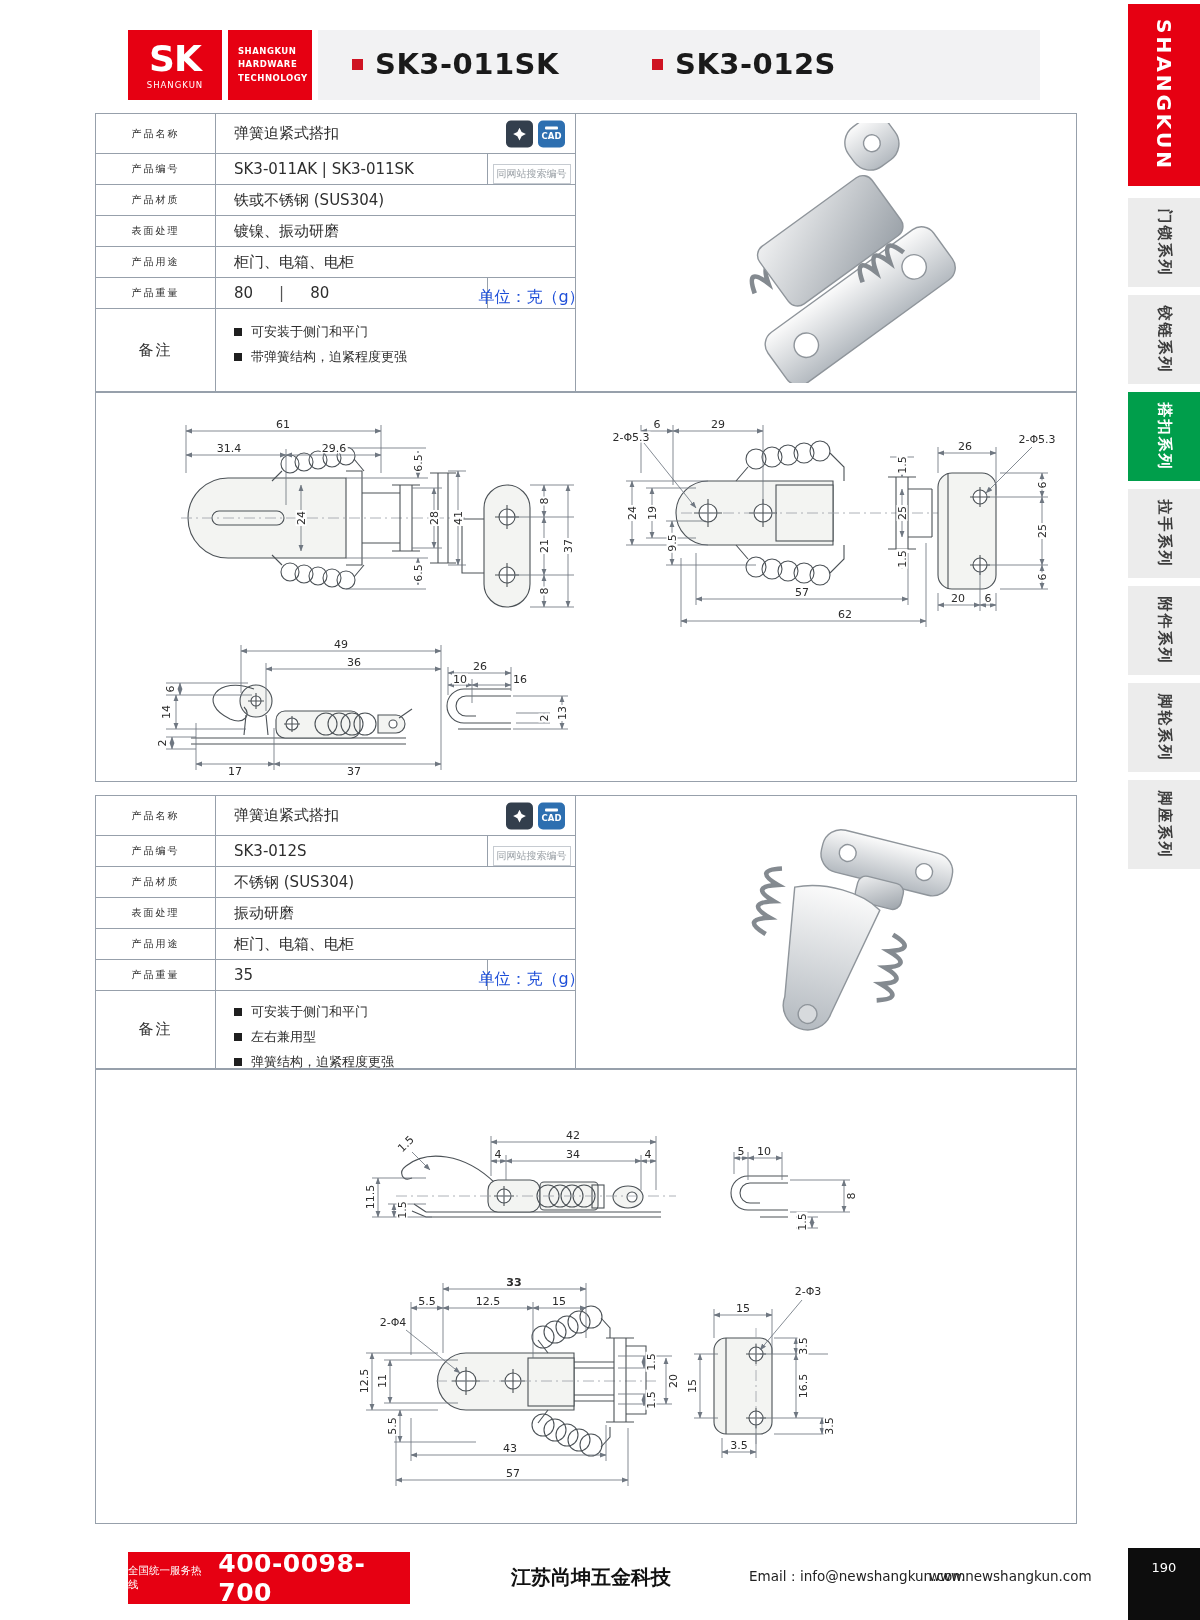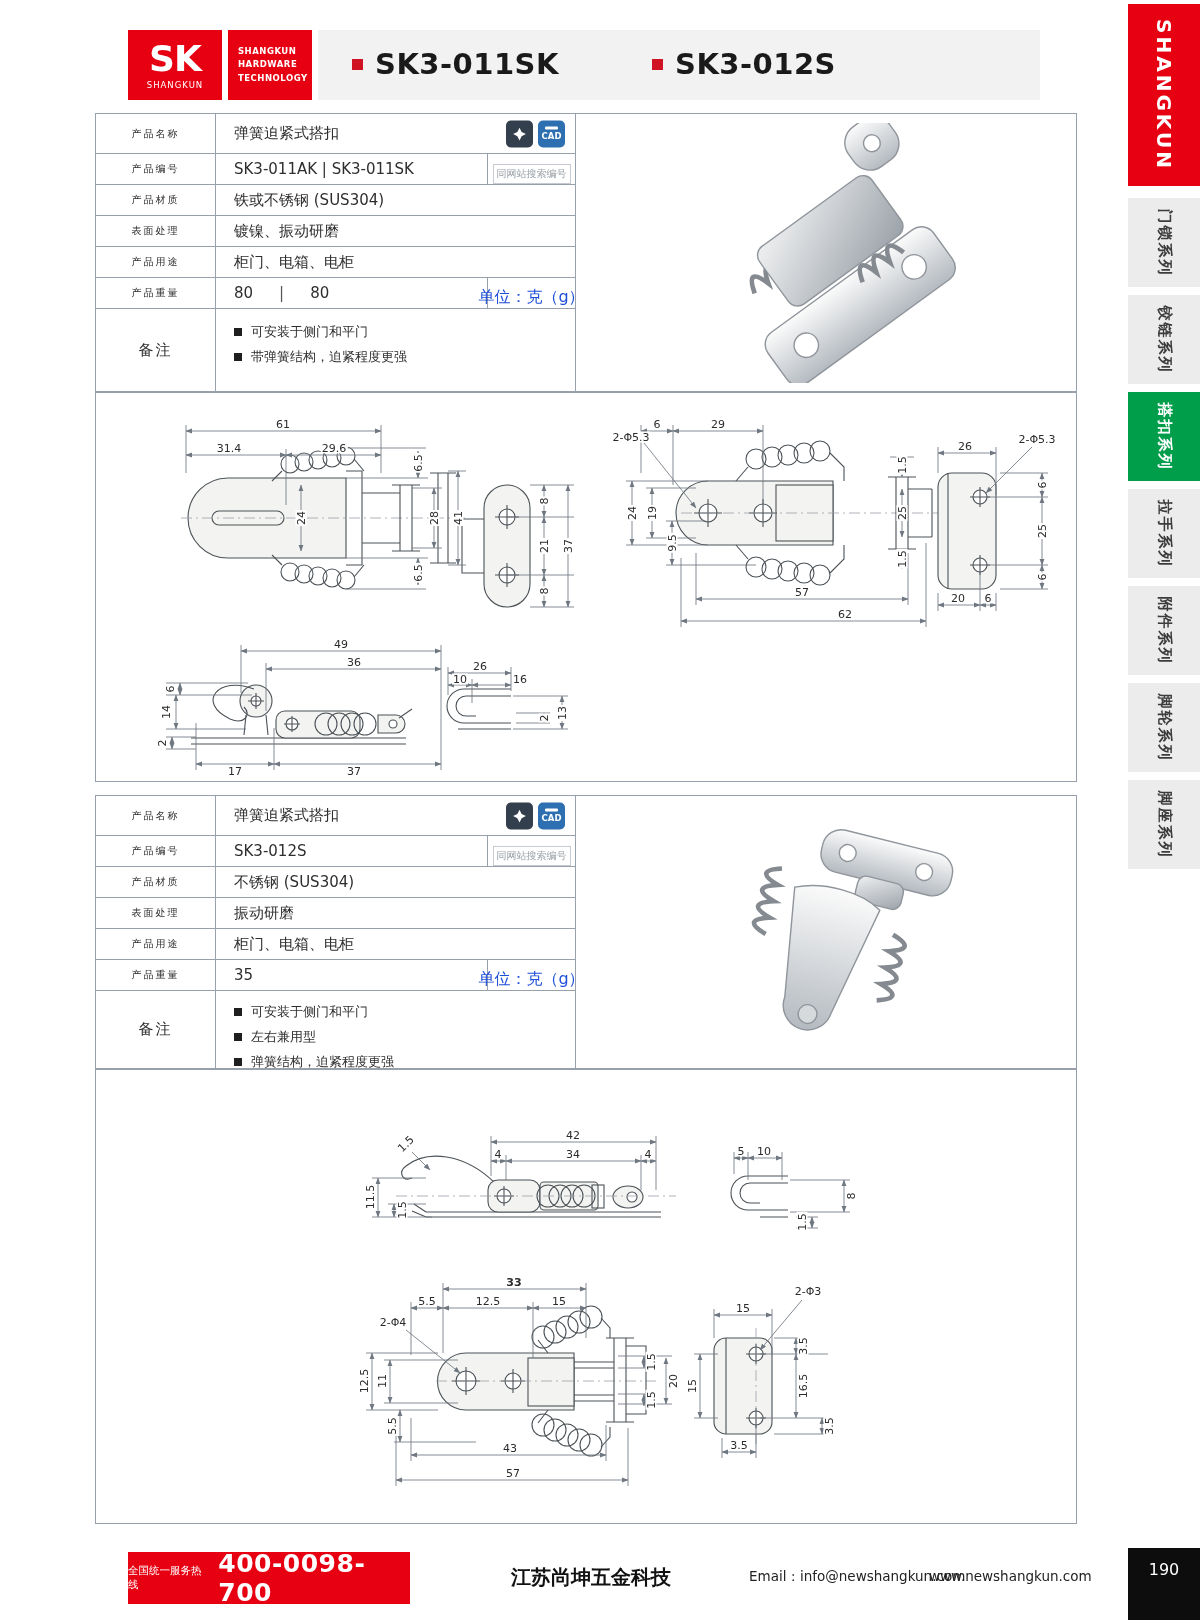--- a/index.html
+++ b/index.html
@@ -58,21 +58,21 @@
   .geo .f{fill:#f3f4f2}
   .geo .h{fill:#fff}
   .geo .cl{stroke:#9aa0a6;stroke-width:.8;stroke-dasharray:11 4 2 4}
   .dimg{stroke:#6f7781;stroke-width:.85;fill:none}
   
   .fred{position:absolute;background:#e60012;color:#fff;display:flex;align-items:center;justify-content:center;gap:10px}
   .fhl{font-size:10.5px}
   .fnum{font-size:25px;font-weight:bold;letter-spacing:.5px}
   .fco{position:absolute;font-size:20px;font-weight:bold;color:#111}
   .ftx{position:absolute;font-size:13.5px;color:#222}
-  .fpage{position:absolute;background:#0d0d0d;color:#fff;display:flex;justify-content:center;font-size:16px}
+  .fpage{position:absolute;background:#0d0d0d;color:#fff;display:flex;justify-content:center;font-size:13px}
   .fpage span{margin-top:12px}
 </style>
 </head>
 <body>
 
 <div class="page">
 
   <div class="logobox" style="left:128px;top:30px;width:94px;height:70px">
     <div class="skmark">SK</div>
     <div class="sksub">SHANGKUN</div>

